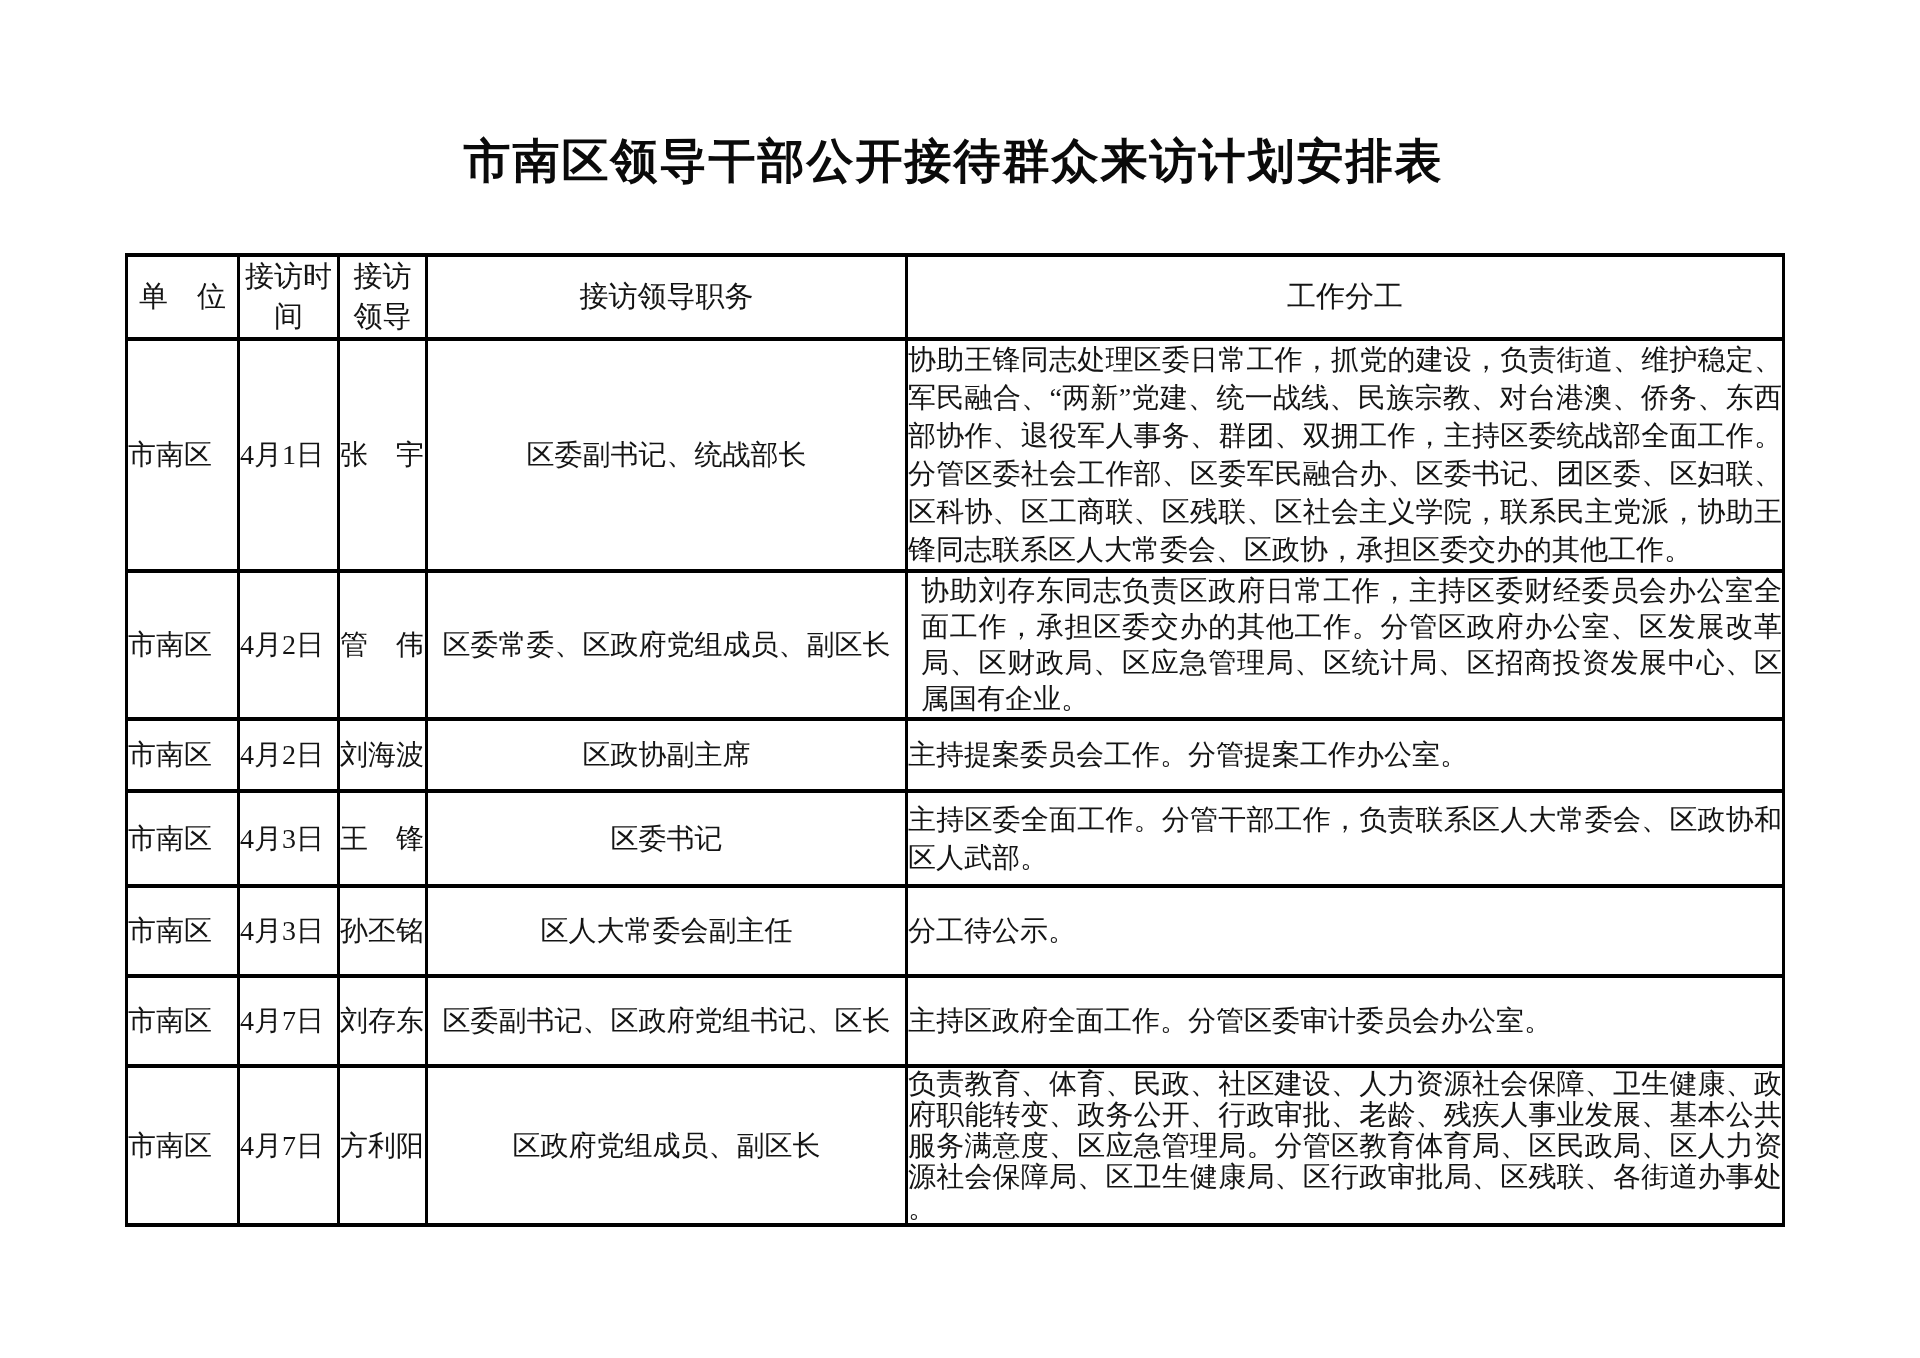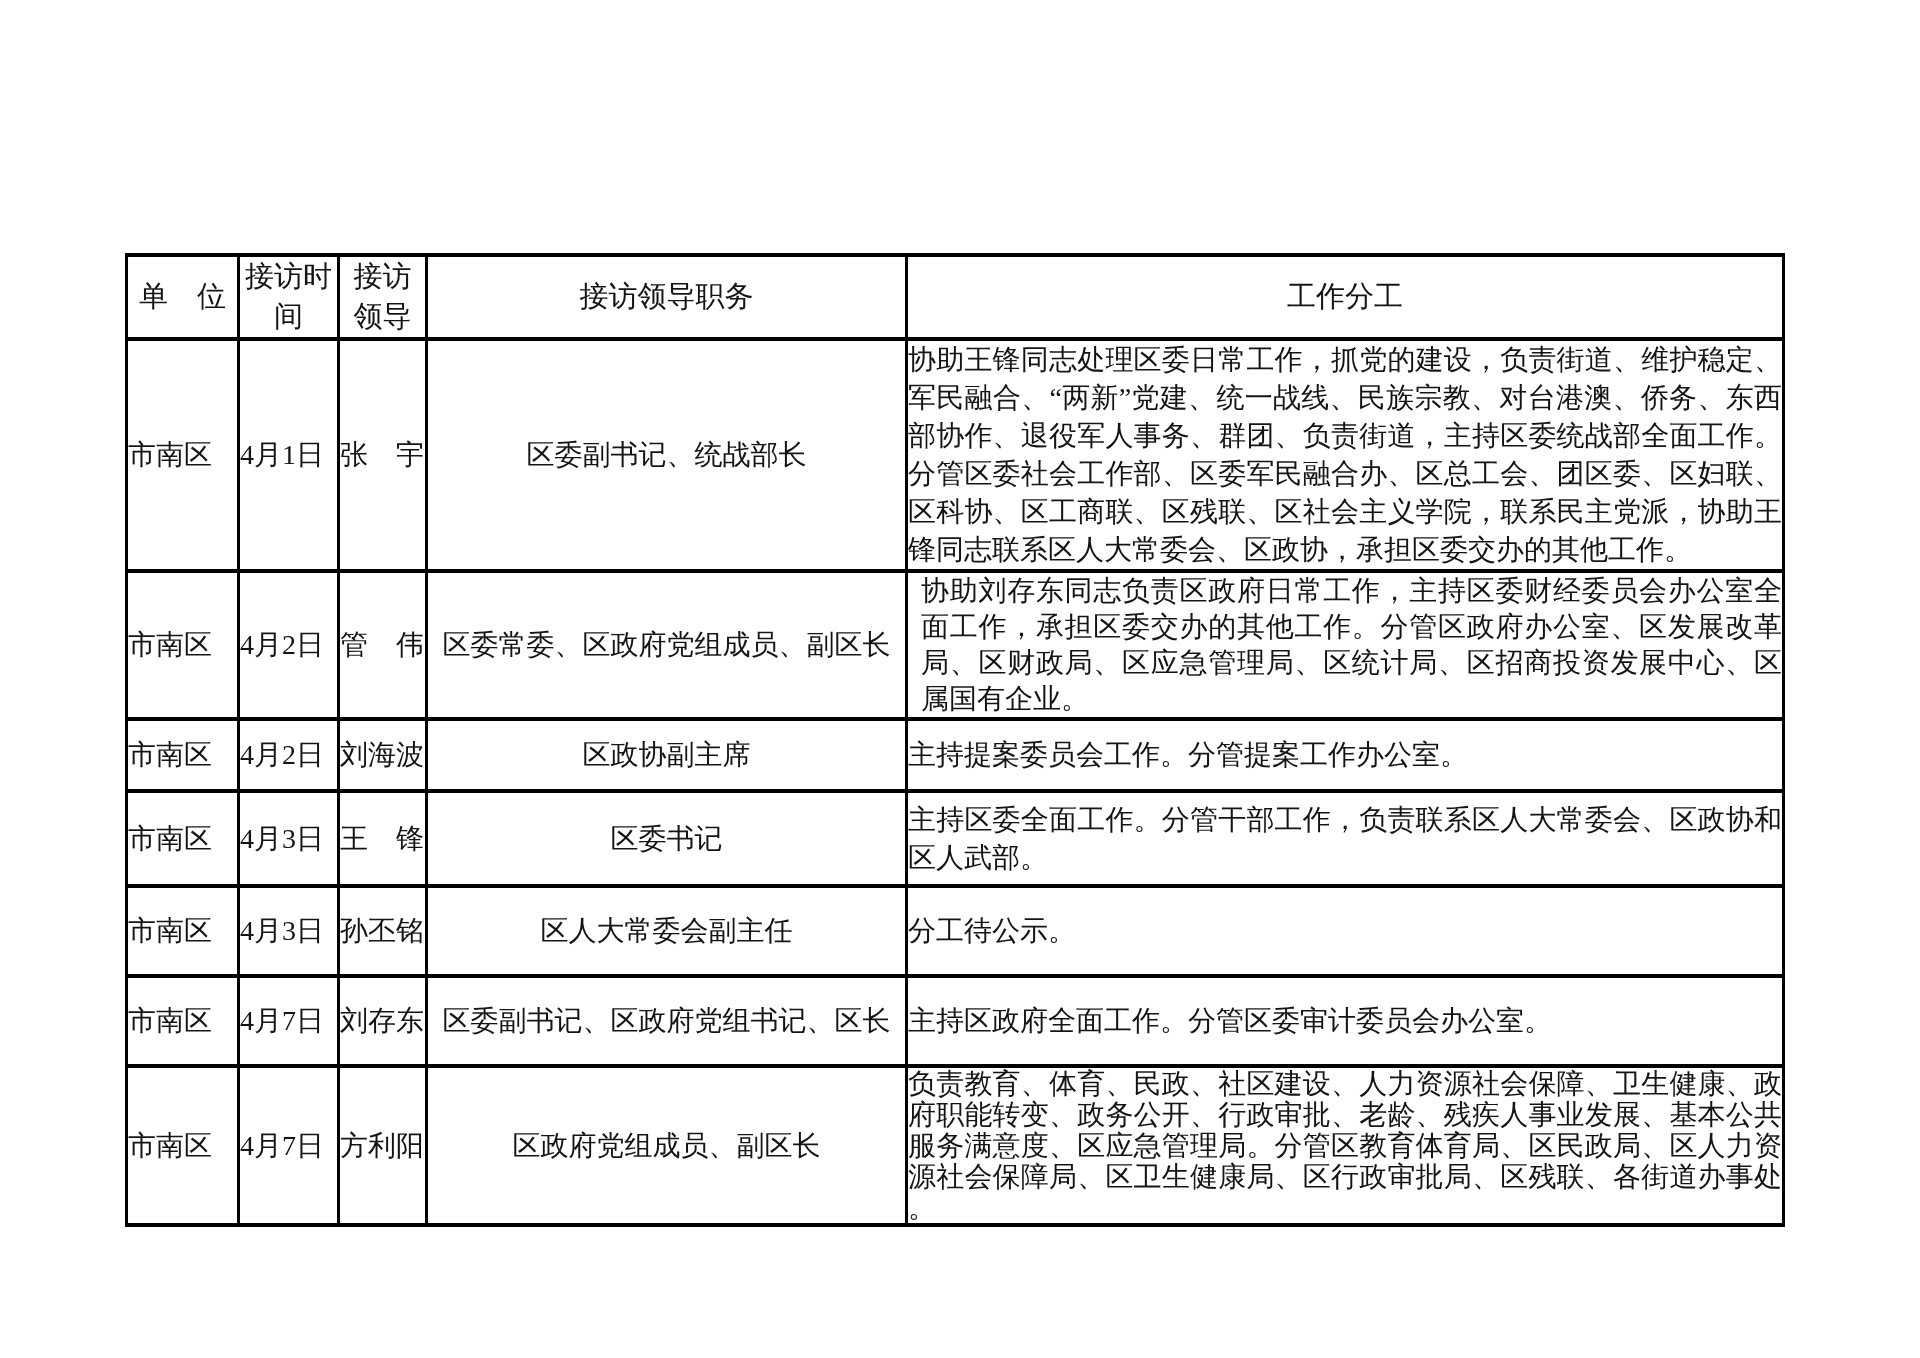--- a/index.html
+++ b/index.html
@@ -95,20 +95,21 @@
   tr.r6 { height: 90px;  }
   tr.r7 { height: 152px; }
   tr.r2 td.duty { line-height: 36px; padding-left: 13px; }
   tr.r7 td.duty { line-height: 31px; padding-top: 0; padding-bottom: 0; }
 </style>
 </head>
 <body>
 
 <div class="page">
 
+  <div class="page-title">市南区领导干部公开接待群众来访计划安排表</div>
 
   <table class="schedule">
     <colgroup>
       <col class="c-unit">
       <col class="c-time">
       <col class="c-leader">
       <col class="c-position">
       <col class="c-duty">
     </colgroup>
     <thead>
@@ -119,21 +120,21 @@
         <th>接访领导职务</th>
         <th>工作分工</th>
       </tr>
     </thead>
     <tbody>
       <tr class="r1">
         <td class="center">市南区</td>
         <td class="center">4月1日</td>
         <td class="center">张　宇</td>
         <td class="position">区委副书记、统战部长</td>
-        <td class="duty">协助王锋同志处理区委日常工作，抓党的建设，负责街道、维护稳定、军民融合、“两新”党建、统一战线、民族宗教、对台港澳、侨务、东西部协作、退役军人事务、群团、负责街道，主持区委统战部全面工作。分管区委社会工作部、区委军民融合办、区总工会、团区委、区妇联、区科协、区工商联、区残联、区社会主义学院，联系民主党派，协助王锋同志联系区人大常委会、区政协，承担区委交办的其他工作。</td>
+        <td class="duty">协助王锋同志处理区委日常工作，抓党的建设，负责街道、维护稳定、军民融合、“两新”党建、统一战线、民族宗教、对台港澳、侨务、东西部协作、退役军人事务、群团、双拥工作，主持区委统战部全面工作。分管区委社会工作部、区委军民融合办、区委书记、团区委、区妇联、区科协、区工商联、区残联、区社会主义学院，联系民主党派，协助王锋同志联系区人大常委会、区政协，承担区委交办的其他工作。</td>
       </tr>
       <tr class="r2">
         <td class="center">市南区</td>
         <td class="center">4月2日</td>
         <td class="center">管　伟</td>
         <td class="position">区委常委、区政府党组成员、副区长</td>
         <td class="duty">协助刘存东同志负责区政府日常工作，主持区委财经委员会办公室全面工作，承担区委交办的其他工作。分管区政府办公室、区发展改革局、区财政局、区应急管理局、区统计局、区招商投资发展中心、区属国有企业。</td>
       </tr>
       <tr class="r3">
         <td class="center">市南区</td>

